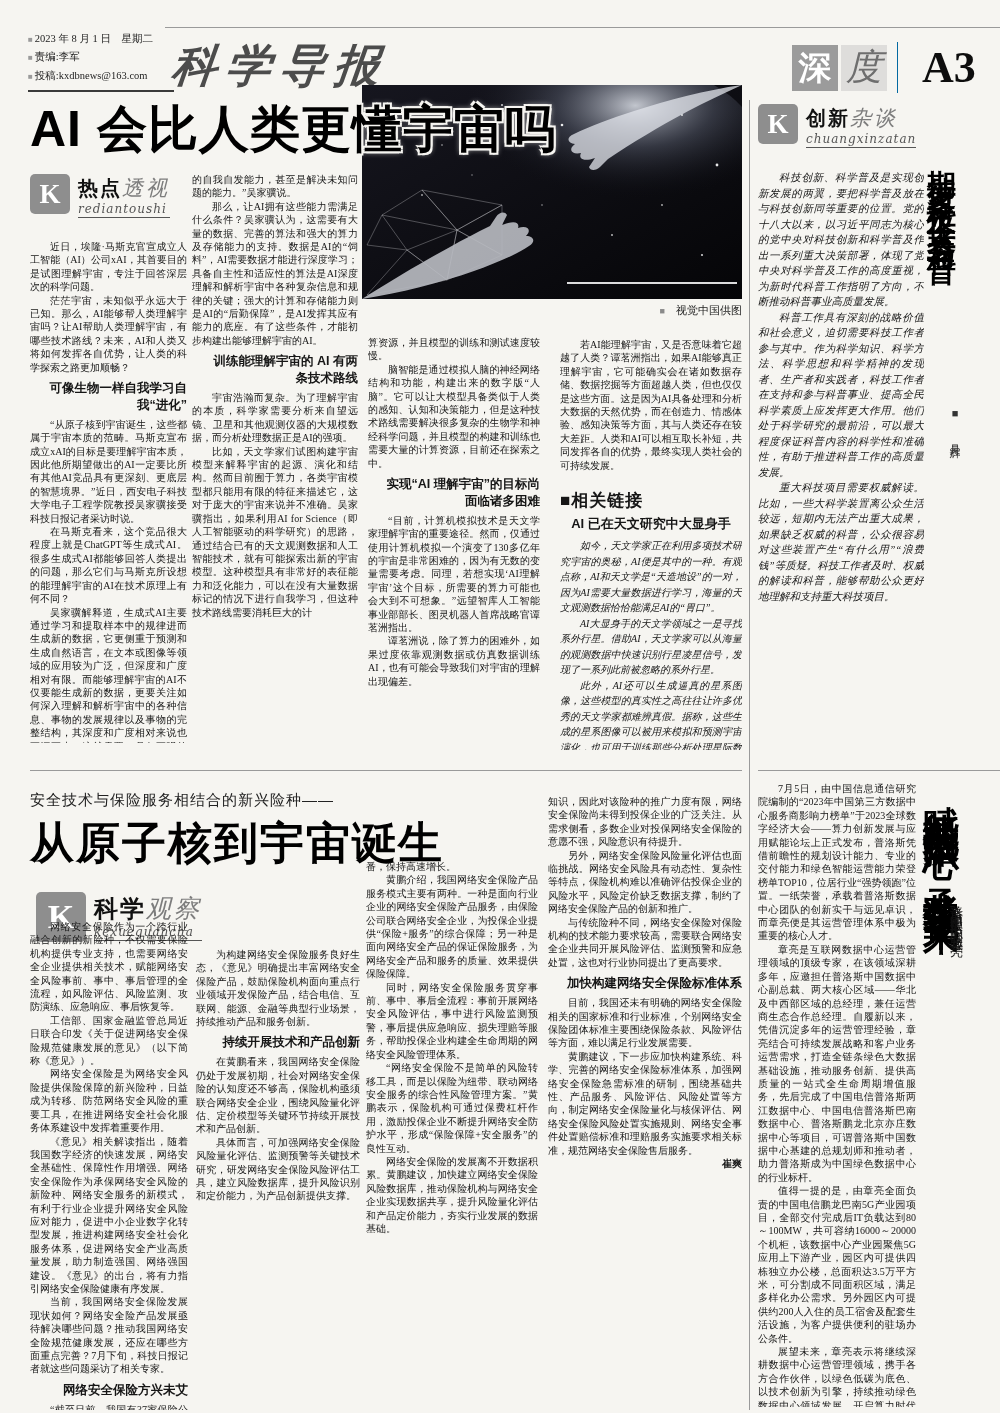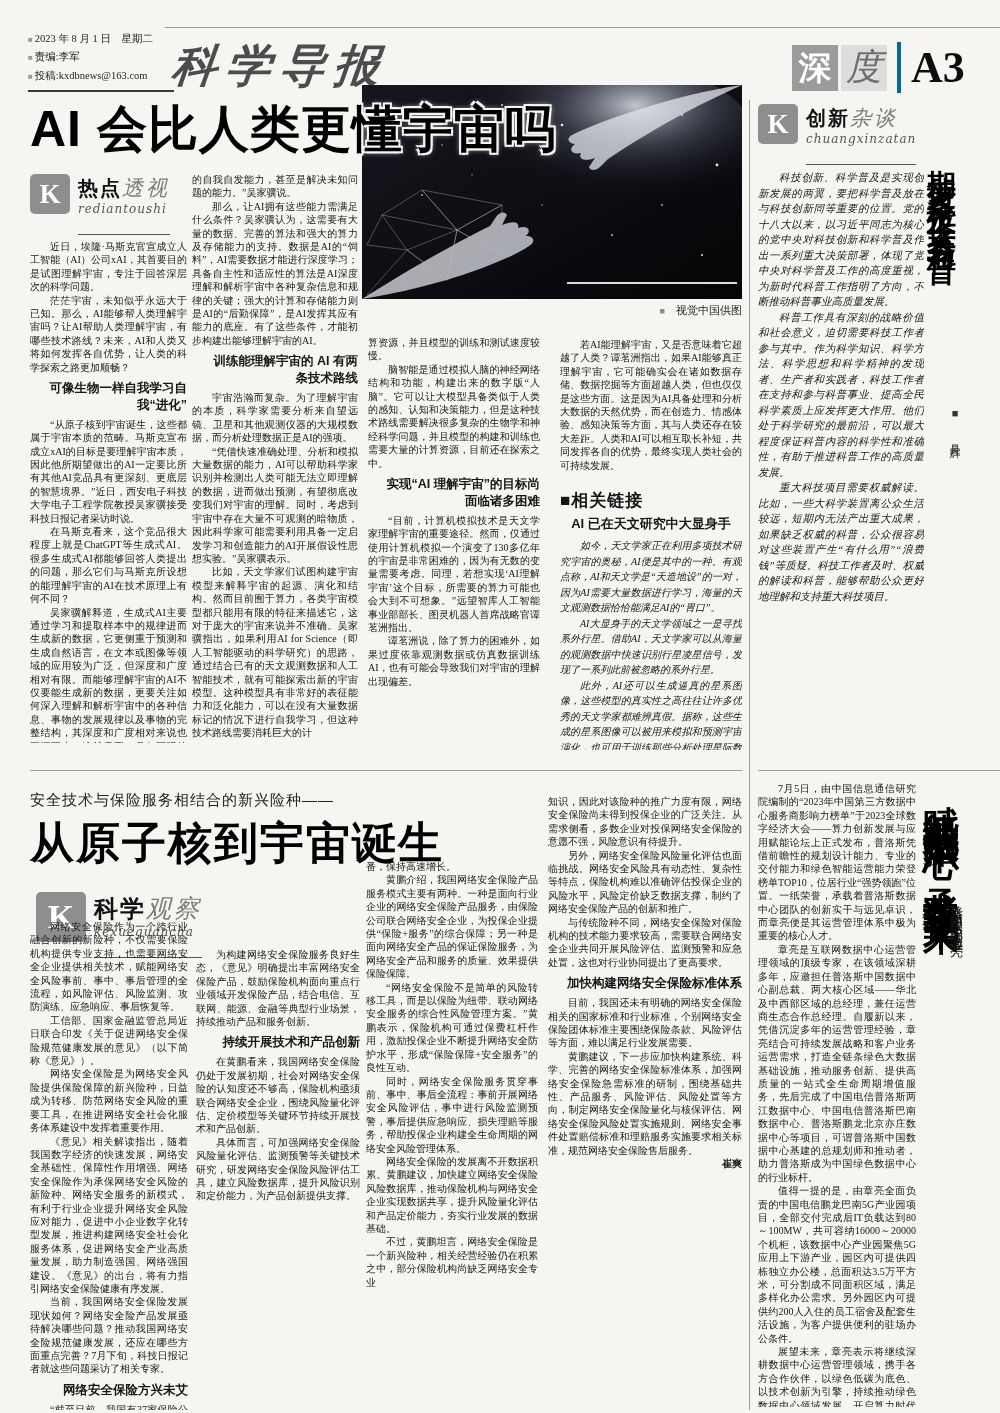--- a/index.html
+++ b/index.html
@@ -10,28 +10,28 @@
   
   .hdr-info{font-size:10.5px;line-height:1.75;color:#222;border-bottom:2px solid #3a3a3a;padding-bottom:5px;width:146px;}
   .hdr-info .sq{color:#9a9a9a;font-size:8px;margin-right:2px;}
   .masthead{font-size:45px;font-weight:bold;font-style:italic;color:#4c4c4c;letter-spacing:9px;
             font-family:"DejaVu Serif",serif;transform:skewX(-6deg);}
   .sec-badge{display:flex;align-items:center;}
   .sec-ch1{display:inline-block;width:46px;height:46px;background:#9b9b9b;color:#fff;font-size:33px;font-weight:bold;
            text-align:center;line-height:46px;font-family:"Liberation Sans",sans-serif;}
   .sec-ch2{display:inline-block;width:46px;height:46px;background:#dedddb;color:#6e6e6e;font-size:36px;font-style:italic;
            text-align:center;line-height:44px;margin-left:3px;font-family:"DejaVu Serif",serif;}
-  .sec-a3{font-size:44px;font-weight:bold;color:#0d0d0d;margin-left:10px;padding-left:10px;border-left:4px solid #0369a1;
+  .sec-a3{font-size:44px;font-weight:bold;color:#0d0d0d;margin-left:10px;padding-left:24px;border-left:1px solid #0369a1;
           font-family:"Liberation Serif",serif;}
   
   .kbadge{display:flex;align-items:flex-start;}
   .kbox{width:40px;height:40px;background:#8e8e8e;border-radius:5px;color:#fff;text-align:center;line-height:40px;
         font-size:27px;font-weight:bold;font-family:"Liberation Serif",serif;flex:0 0 auto;}
   .kbox.big{width:50px;height:50px;line-height:50px;font-size:34px;}
-  .ktit{margin-left:8px;border-bottom:1px solid #555;padding-bottom:18px;}
+  .ktit{margin-left:8px;border-bottom:1px solid #555;padding-bottom:1px;}
   .ktit .b{font-weight:bold;font-size:20px;color:#111;font-family:"Liberation Sans",sans-serif;letter-spacing:2px;}
   .ktit .s{font-size:21px;color:#7d7d7d;font-style:italic;letter-spacing:3px;font-family:"DejaVu Serif",serif;}
   .ktit .py{display:block;font-style:italic;font-size:12px;color:#555;font-family:"DejaVu Serif",serif;letter-spacing:1px;}
   .kbadge.large .ktit .b{font-size:24px;}
   .kbadge.large .ktit .s{font-size:25px;}
   
   .headline1{font-family:"Liberation Sans",sans-serif;font-weight:bold;font-size:50px;color:#000;letter-spacing:1px;
              z-index:6;white-space:nowrap;
              text-shadow:-2px -2px 0 #f6f5f1,2px -2px 0 #f6f5f1,-2px 2px 0 #f6f5f1,2px 2px 0 #f6f5f1,0 0 6px #f6f5f1;}
   .kicker{font-family:"Liberation Sans",sans-serif;font-size:15px;color:#222;letter-spacing:1px;}
@@ -139,21 +139,20 @@
       <h3 class="colhead">可像生物一样自我学习自我“进化”</h3>
       <p class="para">“从原子核到宇宙诞生，这些都属于宇宙本质的范畴。马斯克宣布成立xAI的目标是要理解宇宙本质，因此他所期望做出的AI一定要比所有其他AI竞品具有更深刻、更底层的智慧境界。”近日，西安电子科技大学电子工程学院教授吴家骥接受科技日报记者采访时说。</p>
       <p class="para">在马斯克看来，这个竞品很大程度上就是ChatGPT等生成式AI。很多生成式AI都能够回答人类提出的问题，那么它们与马斯克所设想的能理解宇宙的AI在技术原理上有何不同？</p>
       <p class="para">吴家骥解释道，生成式AI主要通过学习和提取样本中的规律进而生成新的数据，它更侧重于预测和生成自然语言，在文本或图像等领域的应用较为广泛，但深度和广度相对有限。而能够理解宇宙的AI不仅要能生成新的数据，更要关注如何深入理解和解析宇宙中的各种信息、事物的发展规律以及事物的完整结构，其深度和广度相对来说也更深更大。这就需要AI具备更强的智能水平和泛化能力，以及更高的认知和“想象力”水平。</p>
     </div>
   <div class="abs col" style="left:192px;top:173px;width:166px;height:570px;">
       <p class="para cont">的自我自发能力，甚至是解决未知问题的能力。”吴家骥说。</p>
       <p class="para">那么，让AI拥有这些能力需满足什么条件？吴家骥认为，这需要有大量的数据、完善的算法和强大的算力及存储能力的支持。数据是AI的“饲料”，AI需要数据才能进行深度学习；具备自主性和适应性的算法是AI深度理解和解析宇宙中各种复杂信息和规律的关键；强大的计算和存储能力则是AI的“后勤保障”，是AI发挥其应有能力的底座。有了这些条件，才能初步构建出能够理解宇宙的AI。</p>
       <h3 class="colhead">训练能理解宇宙的 AI 有两条技术路线</h3>
       <p class="para">宇宙浩瀚而复杂。为了理解宇宙的本质，科学家需要分析来自望远镜、卫星和其他观测仪器的大规模数据，而分析处理数据正是AI的强项。</p>
-      <p class="para">“凭借快速准确处理、分析和模拟大量数据的能力，AI可以帮助科学家识别并检测出人类可能无法立即理解的数据，进而做出预测，有望彻底改变我们对宇宙的理解。同时，考虑到宇宙中存在大量不可观测的暗物质，因此科学家可能需要利用具备一定启发学习和创造能力的AI开展假设性思想实验。”吴家骥表示。</p>
       <p class="para">比如，天文学家们试图构建宇宙模型来解释宇宙的起源、演化和结构。然而目前囿于算力，各类宇宙模型都只能用有限的特征来描述它，这对于庞大的宇宙来说并不准确。吴家骥指出，如果利用AI for Science（即人工智能驱动的科学研究）的思路，通过结合已有的天文观测数据和人工智能技术，就有可能探索出新的宇宙模型。这种模型具有非常好的表征能力和泛化能力，可以在没有大量数据标记的情况下进行自我学习，但这种技术路线需要消耗巨大的计</p>
     </div>
   <div class="abs col" style="left:368px;top:336px;width:172px;height:408px;">
       <p class="para cont">算资源，并且模型的训练和测试速度较慢。</p>
       <p class="para">脑智能是通过模拟人脑的神经网络结构和功能，构建出来的数字版“人脑”。它可以让大模型具备类似于人类的感知、认知和决策能力，但是这种技术路线需要解决很多复杂的生物学和神经科学问题，并且模型的构建和训练也需要大量的计算资源，目前还在探索之中。</p>
       <h3 class="colhead">实现“AI 理解宇宙”的目标尚面临诸多困难</h3>
       <p class="para">“目前，计算机模拟技术是天文学家理解宇宙的重要途径。然而，仅通过使用计算机模拟一个演变了130多亿年的宇宙是非常困难的，因为有无数的变量需要考虑。同理，若想实现‘AI理解宇宙’这个目标，所需要的算力可能也会大到不可想象。”远望智库人工智能事业部部长、图灵机器人首席战略官谭茗洲指出。</p>
       <p class="para">谭茗洲说，除了算力的困难外，如果过度依靠观测数据或仿真数据训练AI，也有可能会导致我们对宇宙的理解出现偏差。</p>
     </div>
   <div class="abs col" style="left:560px;top:338px;width:182px;height:412px;">
@@ -212,24 +211,23 @@
     </div>
   <div class="abs col" style="left:196px;top:948px;width:164px;height:462px;">
       <p class="para">为构建网络安全保险服务良好生态，《意见》明确提出丰富网络安全保险产品，鼓励保险机构面向重点行业领域开发保险产品，结合电信、互联网、能源、金融等典型行业场景，持续推动产品和服务创新。</p>
       <h3 class="colhead">持续开展技术和产品创新</h3>
       <p class="para">在黄鹏看来，我国网络安全保险仍处于发展初期，社会对网络安全保险的认知度还不够高，保险机构亟须联合网络安全企业，围绕风险量化评估、定价模型等关键环节持续开展技术和产品创新。</p>
       <p class="para">具体而言，可加强网络安全保险风险量化评估、监测预警等关键技术研究，研发网络安全保险风险评估工具，建立风险数据库，提升风险识别和定价能力，为产品创新提供支撑。</p>
     </div>
   <div class="abs col" style="left:366px;top:860px;width:172px;height:550px;">
       <p class="para cont">番，保持高速增长。</p>
       <p class="para">黄鹏介绍，我国网络安全保险产品服务模式主要有两种。一种是面向行业企业的网络安全保险产品服务，由保险公司联合网络安全企业，为投保企业提供“保险+服务”的综合保障；另一种是面向网络安全产品的保证保险服务，为网络安全产品和服务的质量、效果提供保险保障。</p>
+      <p class="para">同时，网络安全保险服务贯穿事前、事中、事后全流程：事前开展网络安全风险评估，事中进行风险监测预警，事后提供应急响应、损失理赔等服务，帮助投保企业构建全生命周期的网络安全风险管理体系。</p>
       <p class="para">“网络安全保险不是简单的风险转移工具，而是以保险为纽带、联动网络安全服务的综合性风险管理方案。”黄鹏表示，保险机构可通过保费杠杆作用，激励投保企业不断提升网络安全防护水平，形成“保险保障+安全服务”的良性互动。</p>
-      <p class="para">同时，网络安全保险服务贯穿事前、事中、事后全流程：事前开展网络安全风险评估，事中进行风险监测预警，事后提供应急响应、损失理赔等服务，帮助投保企业构建全生命周期的网络安全风险管理体系。</p>
       <p class="para">网络安全保险的发展离不开数据积累。黄鹏建议，加快建立网络安全保险风险数据库，推动保险机构与网络安全企业实现数据共享，提升风险量化评估和产品定价能力，夯实行业发展的数据基础。</p>
-      <p class="para">不过，黄鹏坦言，网络安全保险是一个新兴险种，相关经营经验仍在积累之中，部分保险机构尚缺乏网络安全专业</p>
     </div>
   <div class="abs col" style="left:548px;top:795px;width:194px;height:615px;">
       <p class="para cont">知识，因此对该险种的推广力度有限，网络安全保险尚未得到投保企业的广泛关注。从需求侧看，多数企业对投保网络安全保险的意愿不强，风险意识有待提升。</p>
       <p class="para">另外，网络安全保险风险量化评估也面临挑战。网络安全风险具有动态性、复杂性等特点，保险机构难以准确评估投保企业的风险水平，风险定价缺乏数据支撑，制约了网络安全保险产品的创新和推广。</p>
       <p class="para">与传统险种不同，网络安全保险对保险机构的技术能力要求较高，需要联合网络安全企业共同开展风险评估、监测预警和应急处置，这也对行业协同提出了更高要求。</p>
       <h3 class="colhead">加快构建网络安全保险标准体系</h3>
       <p class="para">目前，我国还未有明确的网络安全保险相关的国家标准和行业标准，个别网络安全保险团体标准主要围绕保险条款、风险评估等方面，难以满足行业发展需要。</p>
       <p class="para">黄鹏建议，下一步应加快构建系统、科学、完善的网络安全保险标准体系，加强网络安全保险急需标准的研制，围绕基础共性、产品服务、风险评估、风险处置等方向，制定网络安全保险量化与核保评估、网络安全保险风险处置实施规则、网络安全事件处置赔偿标准和理赔服务实施要求相关标准，规范网络安全保险售后服务。</p>
       <p class="byline-end">崔爽</p>
     </div>

